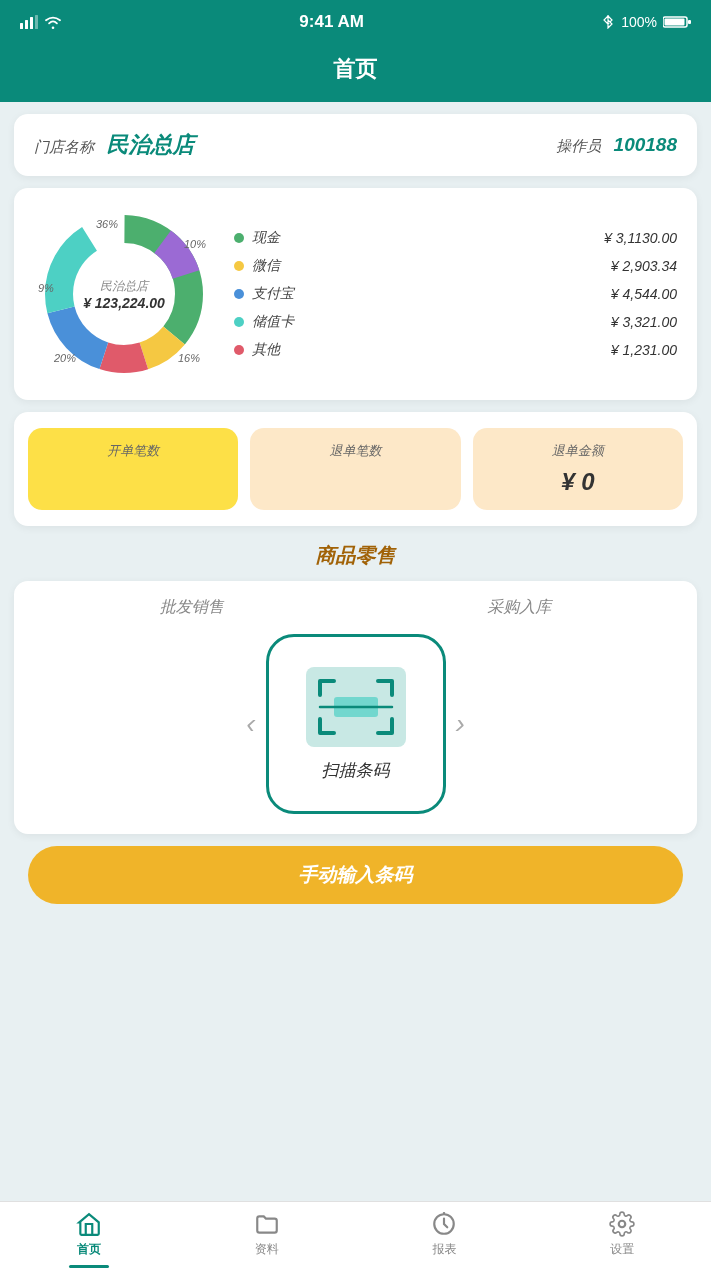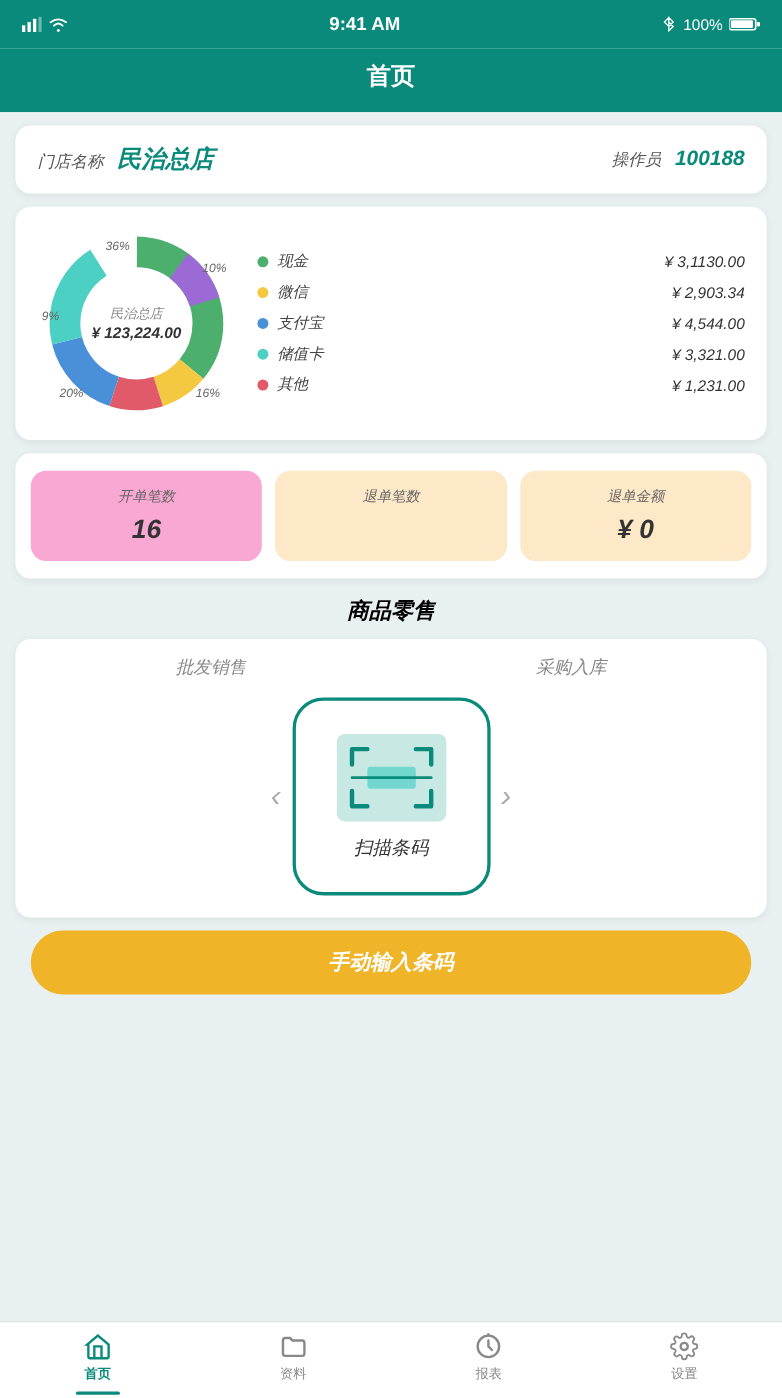--- a/index.html
+++ b/index.html
@@ -106,31 +106,31 @@
     }
     .stat-box {
       flex: 1;
       border-radius: 14px;
       padding: 14px 10px;
       text-align: center;
       display: flex;
       flex-direction: column;
       gap: 8px;
     }
-    .stat-box.blue { background: #f9a8d4; }
+    .stat-box.blue { background: #fde047; }
     .stat-box.orange { background: #fde8c8; }
     .stat-label { font-size: 13px; color: #666; }
     .stat-value { font-size: 24px; font-weight: 700; color: #333; }
 
     
     .section-title {
       text-align: center;
       font-size: 20px;
       font-weight: 700;
-      color: #000000;
+      color: #a16207;
       margin-top: 4px;
     }
 
     
     .function-section {
       background: white;
       border-radius: 14px;
       padding: 16px 14px 20px;
       box-shadow: 0 2px 8px rgba(0,0,0,0.06);
     }
@@ -341,21 +341,20 @@
         <span class="legend-dot" style="background:#e05a6a;"></span>
         <span class="legend-name">其他</span>
         <span class="legend-value">¥ 1,231.00</span>
       </div>
     </div>
   </div>
 
   <div class="stats-card">
     <div class="stat-box blue">
       <span class="stat-label">开单笔数</span>
-      <span class="stat-value">16</span>
     </div>
     <div class="stat-box orange">
       <span class="stat-label">退单笔数</span>
     </div>
     <div class="stat-box orange">
       <span class="stat-label">退单金额</span>
       <span class="stat-value">¥ 0</span>
     </div>
   </div>
 

